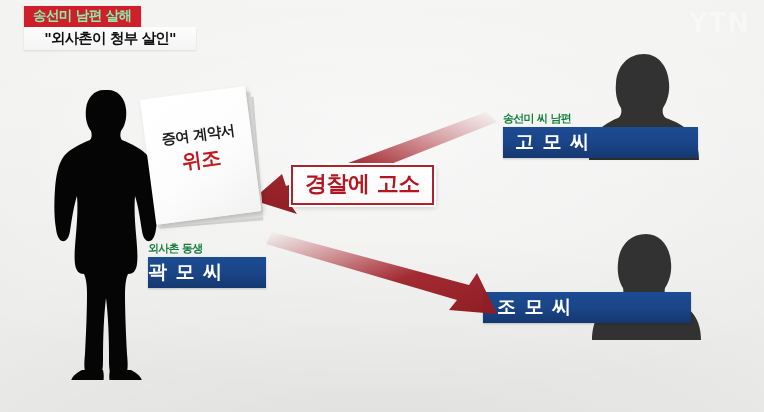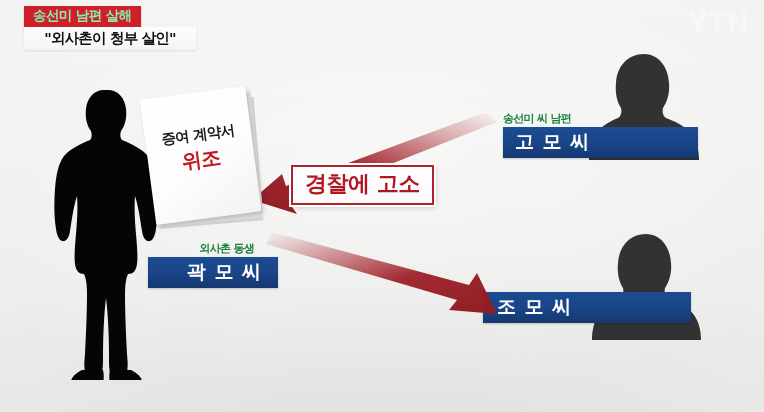--- a/index.html
+++ b/index.html
@@ -162,22 +162,22 @@
     font-weight: bold;
     letter-spacing: 1px;
     line-height: 1;
     padding: 5px 10px 7px 10px;
     white-space: nowrap;
     box-shadow: 0 1px 2px rgba(0,0,0,0.2);
   }
 
   
   #plate-kwak { left: 148px; top: 243px; text-align: center; }
-  #plate-kwak .plate-bar { width: 114px; padding-left: 0; padding-right: 16px; text-align: right; }
-  #plate-kwak .plate-role { text-align: right; width: 106px; }
+  #plate-kwak .plate-bar { width: 114px; padding-left: 0; padding-right: 4px; text-align: left; }
+  #plate-kwak .plate-role { text-align: left; width: 106px; }
 
   #plate-go { left: 503px; top: 113px; }
   #plate-go .plate-bar { width: 195px; padding-left: 12px; box-sizing: border-box; }
 
   #plate-jo { left: 483px; top: 292px; }
   #plate-jo .plate-bar { width: 208px; padding-left: 14px; box-sizing: border-box; }
 
   
   .callout {
     position: absolute;

